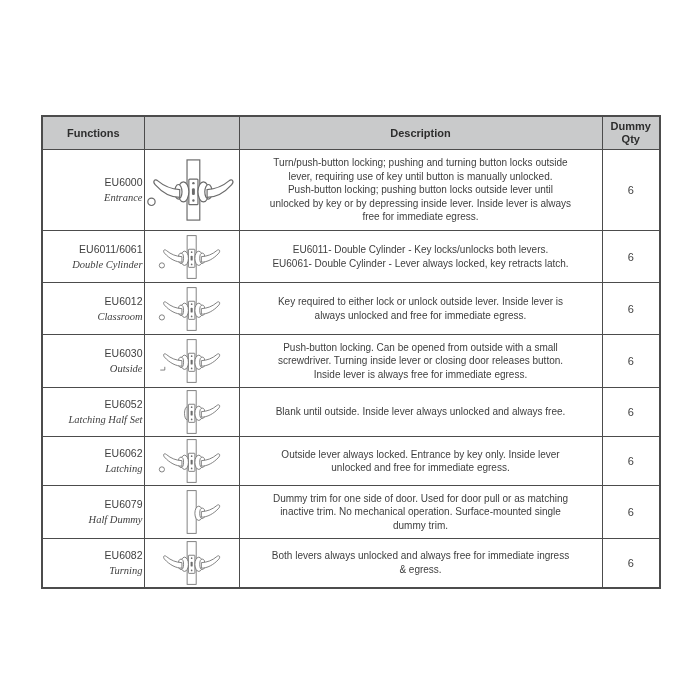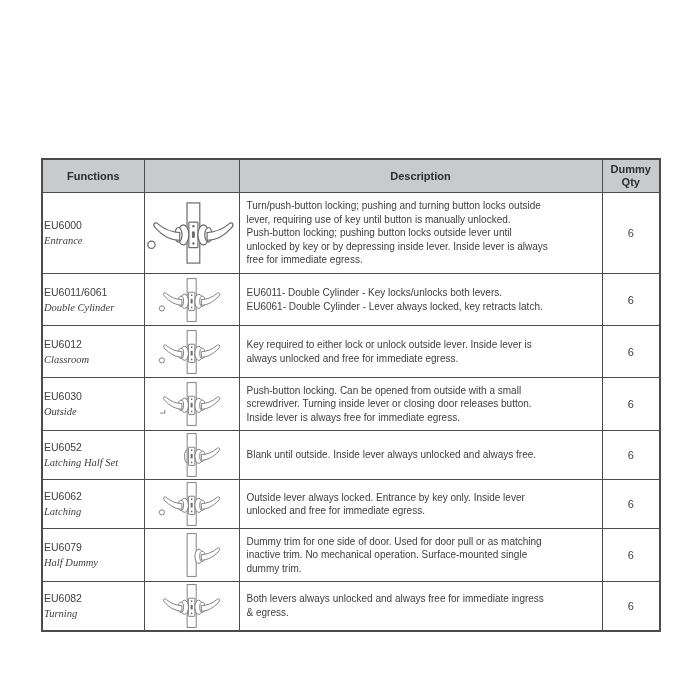--- a/index.html
+++ b/index.html
@@ -2,21 +2,21 @@
 <html><head>
 <meta charset="utf-8">
 <style>
   html, body { margin: 0; padding: 0; }
   body {
     width: 700px; height: 700px;
     background: #ffffff;
     font-family: "Liberation Sans", sans-serif;
     -webkit-font-smoothing: antialiased;
   }
-  .page { position: relative; width: 700px; height: 504px; background: #fff; margin-top: 43px; }
+  .page { position: relative; width: 700px; height: 504px; background: #fff; }
 
   table.spec {
     position: absolute; left: 41px; top: 115px;
     width: 618px;
     border-collapse: collapse;
     table-layout: fixed;
     border: 2px solid #4c4c4c;
   }
   th, td { border: 1px solid #4c4c4c; overflow: hidden; }
 
@@ -36,35 +36,35 @@
   tbody tr:nth-child(2) { height: 52px; }
   tbody tr:nth-child(3) { height: 52px; }
   tbody tr:nth-child(4) { height: 53px; }
   tbody tr:nth-child(5) { height: 49px; }
   tbody tr:nth-child(6) { height: 49px; }
   tbody tr:nth-child(7) { height: 53px; }
   tbody tr:nth-child(8) { height: 49px; }
 
   td { vertical-align: middle; background: #fff; }
 
-  .fn-cell { text-align: left; font-size: 10.5px; color: #3e3e3e; line-height: 15px; }
+  .fn-cell { text-align: right; font-size: 10.5px; color: #3e3e3e; line-height: 15px; }
   .fn-code { display: block; }
   .fn-name { display: block; font-style: italic; font-family: Liberation Serif, serif; }
 
   .icon-cell { text-align: center; }
   .icon-cell svg { height: 44px; width: auto; display: inline-block; vertical-align: middle; }
   tbody tr:nth-child(1) .icon-cell svg { height: 62px; }
 
   .desc-cell {
     font-size: 10px;
     color: #3e3e3e;
     line-height: 13.4px;
     padding: 5px 7px;
     white-space: pre-line;
-    text-align: left;
+    text-align: center;
   }
 
   .qty-cell { text-align: center; font-size: 11px; color: #3e3e3e; }
 
   .lever-icon .outline { fill: #ffffff; stroke: #6b6b6b; stroke-width: 1.3; }
   .lever-icon .dark { fill: #6b6b6b; stroke: none; }
   .lever-icon .wire { fill: none; stroke: #6b6b6b; stroke-width: 1.3; }
 </style>
 </head>
 <body>

